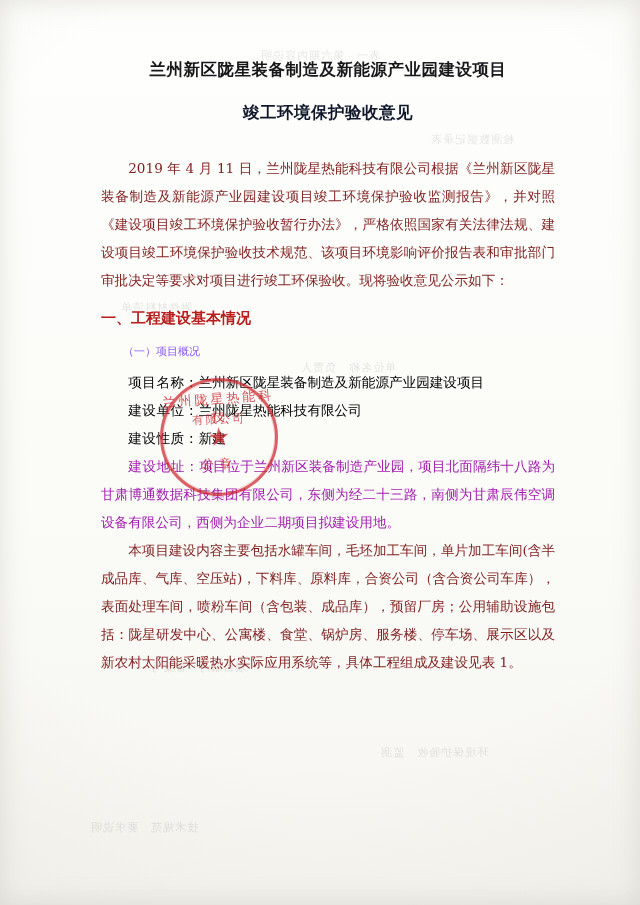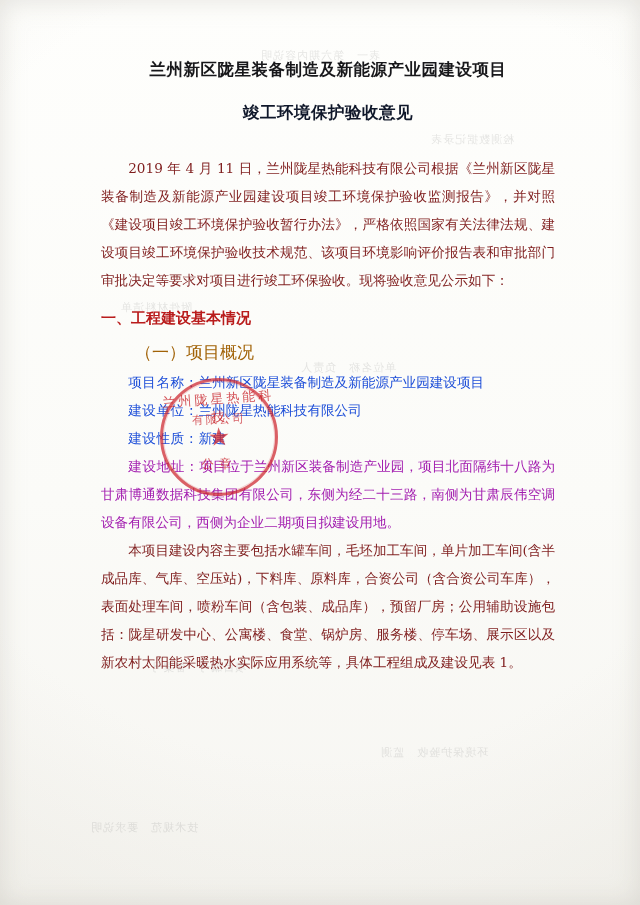--- a/index.html
+++ b/index.html
@@ -91,31 +91,31 @@
   h2.section {
     font-size: 15px;
     font-weight: bold;
     color: #b91c1c;
     margin: 10px 0 6px 0;
     line-height: 28px;
     text-indent: 0;
   }
 
   h3.subsection {
-    font-size: 17px;
+    font-size: 11px;
     font-weight: normal;
-    color: #a16207;
+    color: #8b5cf6;
     margin: 6px 0 2px 0;
     line-height: 28px;
     text-indent: 2em;
   }
 
   .field-line {
     font-size: 13.6px;
-    color: #1d4ed8;
+    color: #000000;
     line-height: 28px;
     text-indent: 2em;
     margin: 0;
   }
   .field-label {
     letter-spacing: 0.5px;
   }
 
   .field-block {
     font-size: 13.6px;

